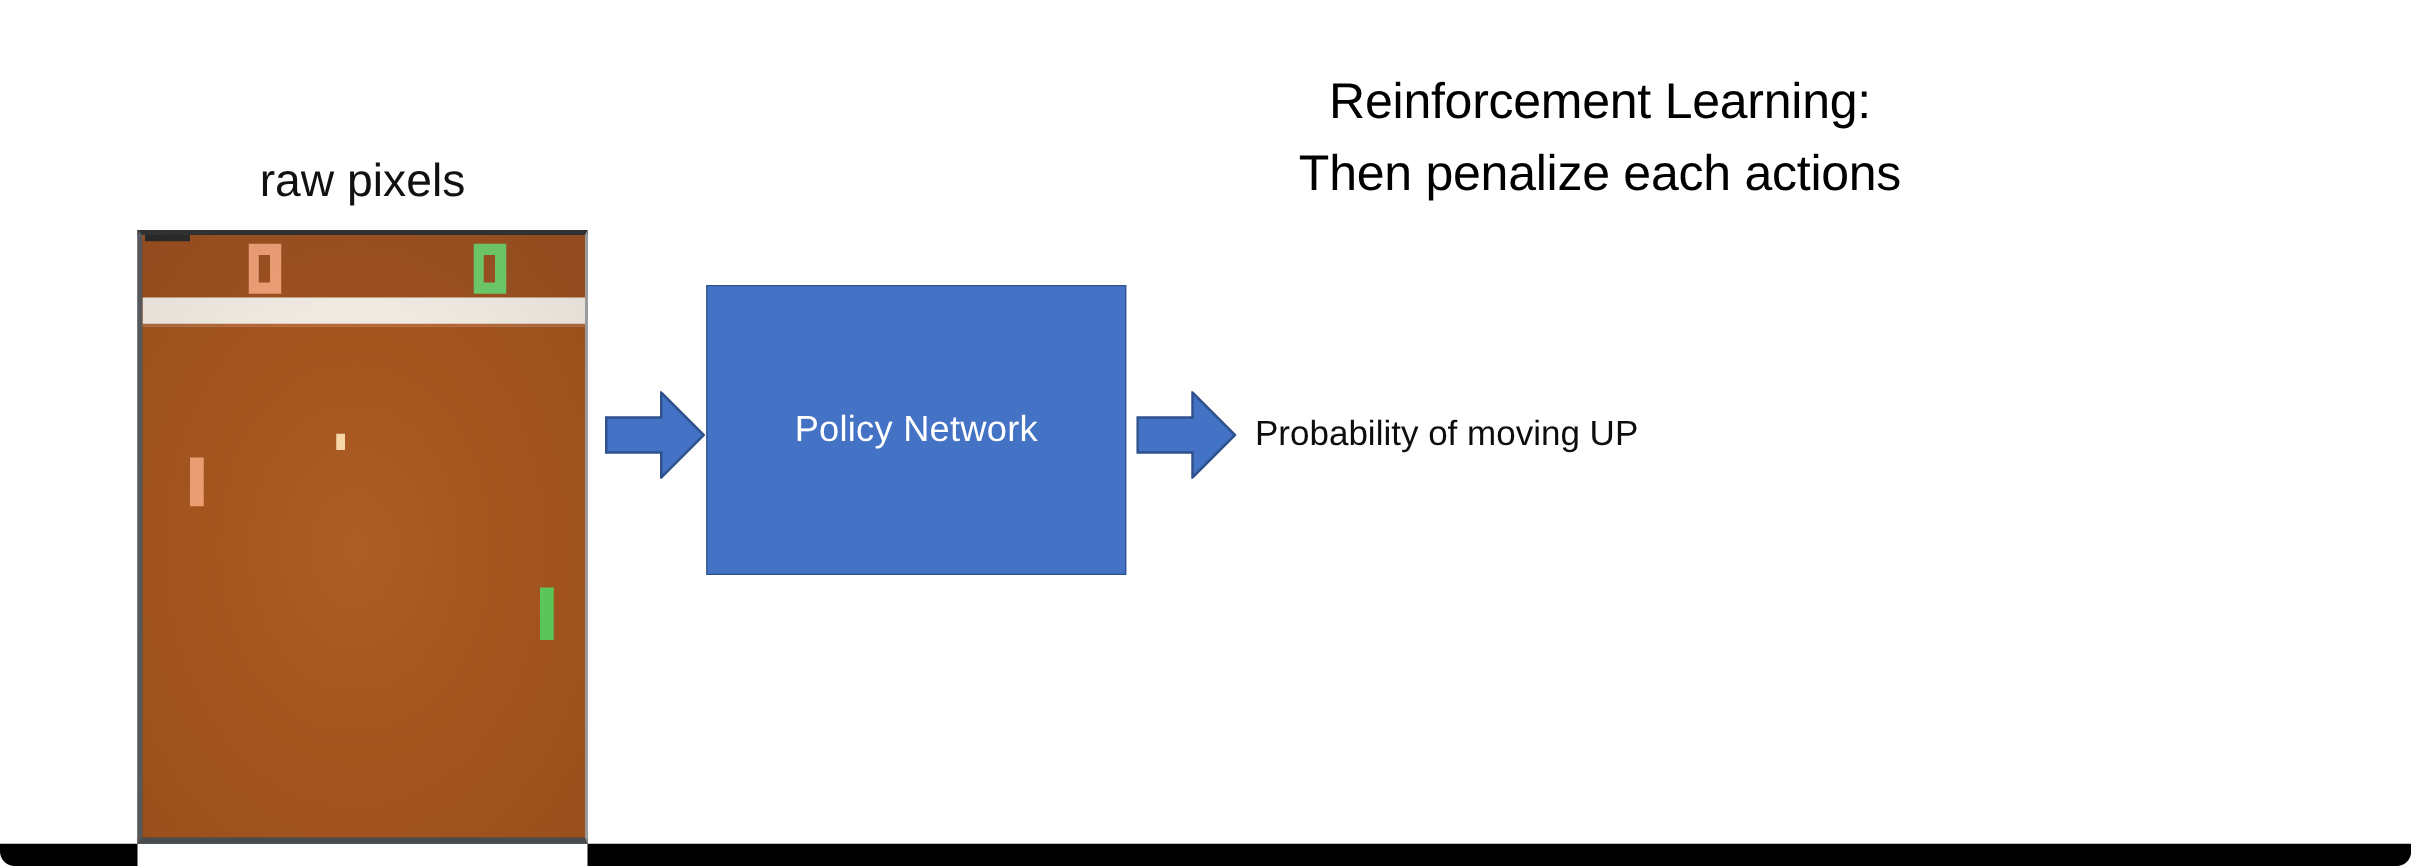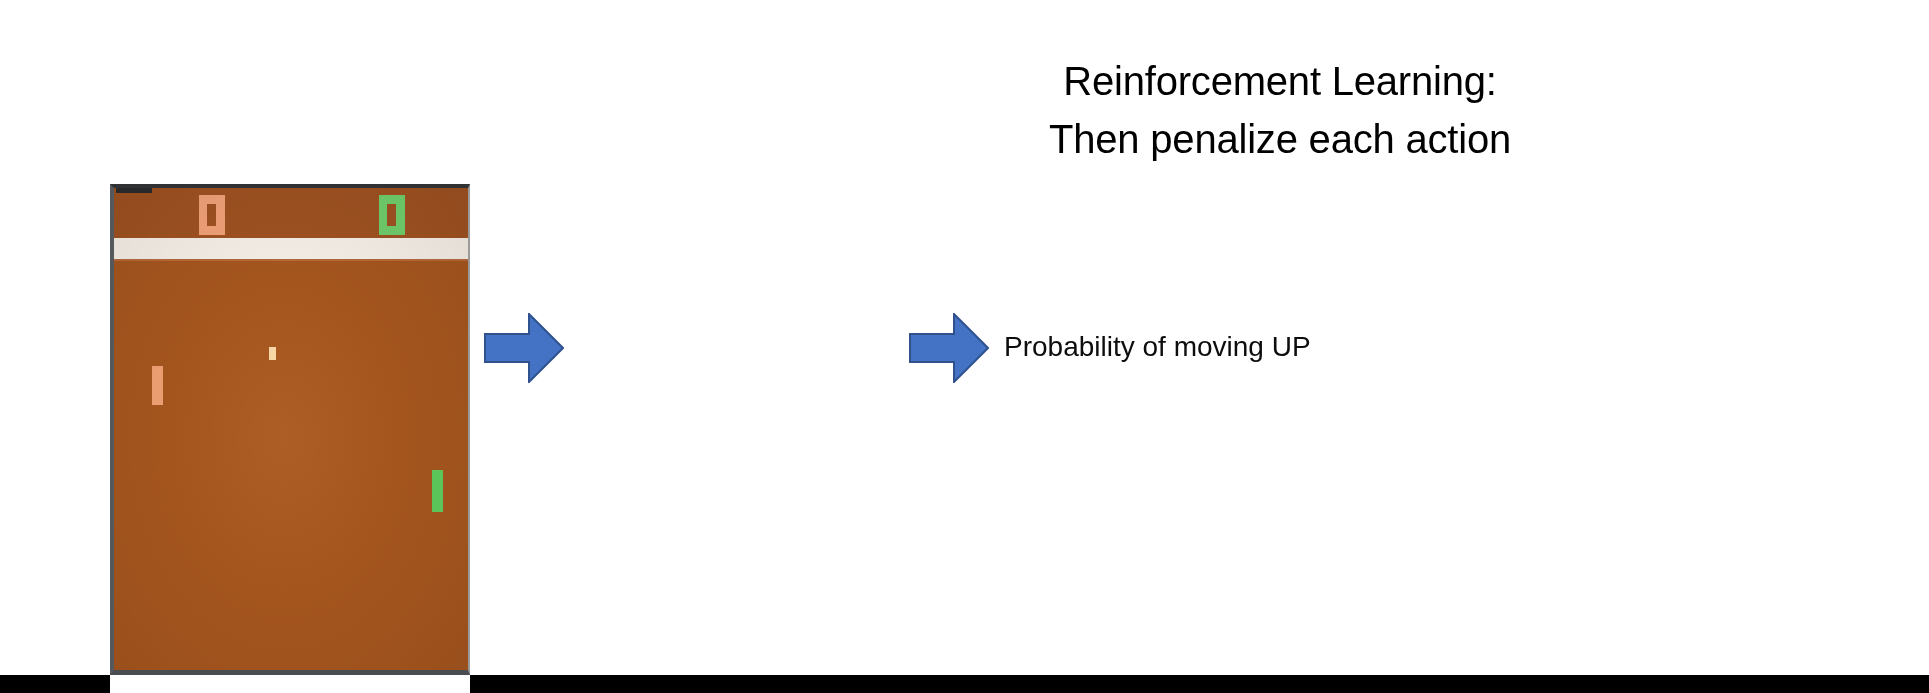--- a/index.html
+++ b/index.html
@@ -10,20 +10,21 @@
   }
   body {
     font-family: "Liberation Sans", sans-serif;
   }
   #stage {
     position: relative;
     width: 1929px;
     height: 693px;
     background: #ffffff;
     overflow: hidden;
+    border-radius: 12px;
   }
 
   
   .title-block {
     position: absolute;
     left: 690px;
     top: 52px;
     width: 1180px;
     text-align: center;
     color: #000000;
@@ -189,23 +190,24 @@
   .bottom-bar-left  { left: 0px;   width: 110px; }
   .bottom-bar-right { left: 470px; width: 1459px; }
 </style>
 </head>
 <body>
 
 <div id="stage">
 
   <div class="title-block">
     <span class="title-line">Reinforcement Learning:</span>
-    <span class="title-line">Then penalize each action</span>
-  </div>
-
+    <span class="title-line">Then penalize each actions</span>
+  </div>
+
+  <div class="raw-pixels-caption">raw pixels</div>
 
   <div class="game-frame">
     <div class="game-screen">
 
       <div class="score-band">
         <div class="tick-mark"></div>
       </div>
 
       <div class="digit digit-left">
         <div class="inner-hole"></div>
@@ -223,20 +225,23 @@
 
     </div>
   </div>
 
   <div class="arrow" style="left:484px; top:313px;">
     <svg width="80" height="70" viewBox="0 0 80 70" aria-hidden="true">
       <polygon points="1,21 45,21 45,1 79,35 45,69 45,49 1,49" fill="#4472c4" stroke="#2f528f" stroke-width="2"></polygon>
     </svg>
   </div>
 
+  <div class="policy-box">
+    <span class="policy-box-label">Policy Network</span>
+  </div>
 
   <div class="arrow" style="left:909px; top:313px;">
     <svg width="80" height="70" viewBox="0 0 80 70" aria-hidden="true">
       <polygon points="1,21 45,21 45,1 79,35 45,69 45,49 1,49" fill="#4472c4" stroke="#2f528f" stroke-width="2"></polygon>
     </svg>
   </div>
 
   <div class="output-text">Probability of moving UP</div>
 
   <div class="bottom-bar bottom-bar-left"></div>

